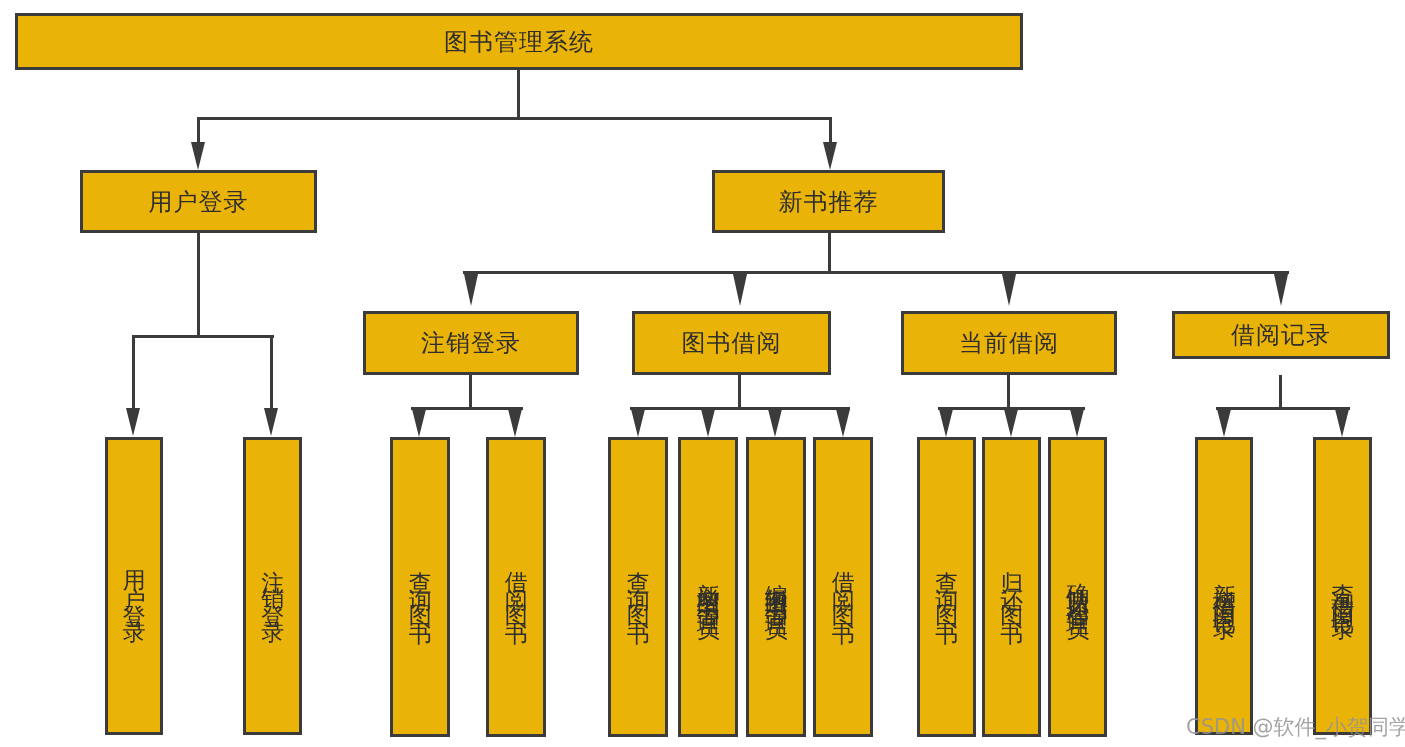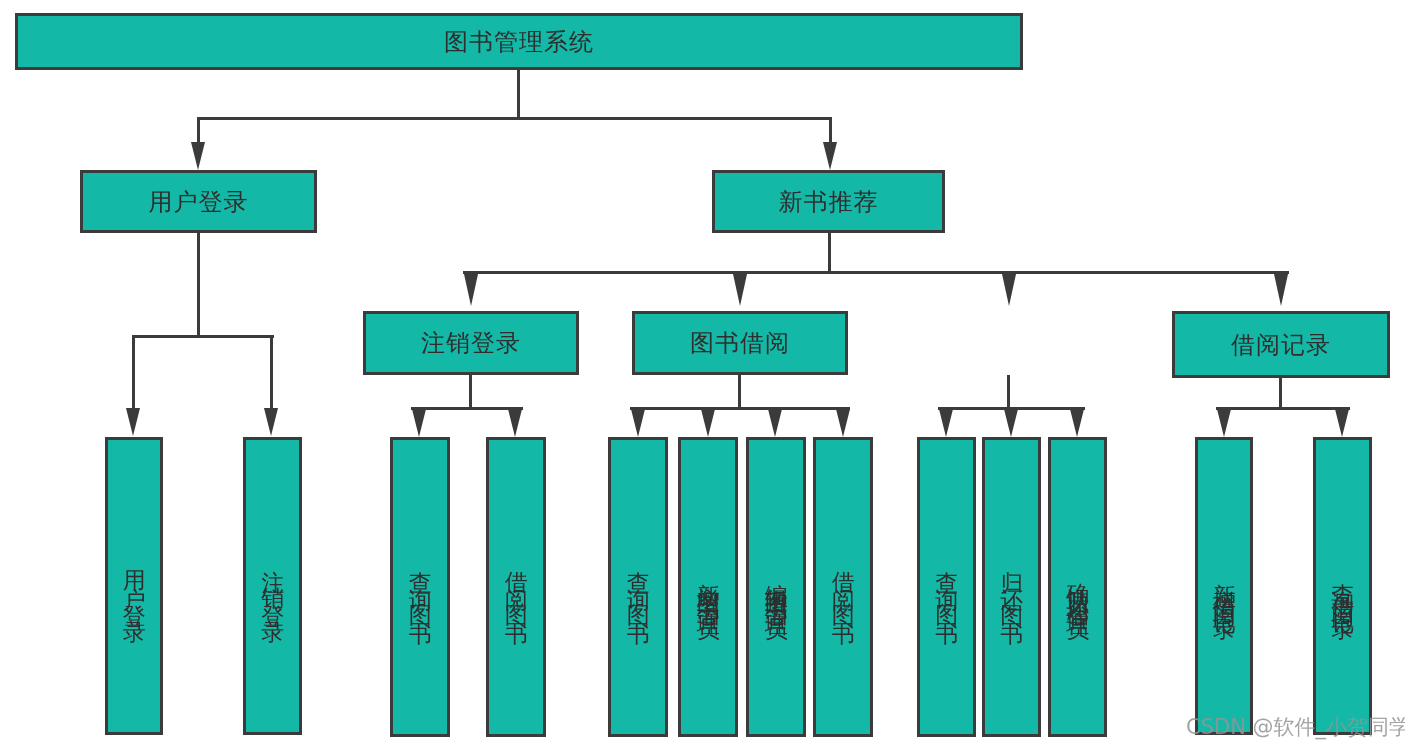--- a/index.html
+++ b/index.html
@@ -6,21 +6,21 @@
   .canvas{
     position:relative;
     width:1405px;height:747px;
     background:#ffffff;
     font-family:"DejaVu Sans","Liberation Sans",sans-serif;
     overflow:hidden;
   }
   .box{
     position:absolute;
     box-sizing:border-box;
-    background:#14b8a6;
+    background:#eab308;
     border:3px solid #3b3b3b;
     display:flex;
     align-items:center;
     justify-content:center;
     color:#2e2e2e;
   }
   .hbox{font-size:24px;letter-spacing:1px;}
   .vbox span{
     writing-mode:vertical-lr;
     text-orientation:mixed;
@@ -83,24 +83,27 @@
   <div class="vl" style="left:828px;top:233px;height:41px"></div>
   <div class="hl" style="left:463px;top:271px;width:826px"></div>
   <div class="ar ar32" style="left:464px;top:274px"></div>
   <div class="ar ar32" style="left:733px;top:274px"></div>
   <div class="ar ar32" style="left:1002px;top:274px"></div>
   <div class="ar ar32" style="left:1274px;top:274px"></div>
 
   <div class="box hbox" style="left:363px;top:311px;width:216px;height:64px">
     <span>注销登录</span>
   </div>
-  <div class="box hbox" style="left:632px;top:311px;width:216px;height:64px">
+  <div class="box hbox" style="left:632px;top:311px;width:199px;height:64px">
     <span>图书借阅</span>
   </div>
-  <div class="box hbox" style="left:1172px;top:311px;width:218px;height:67px">
+  <div class="box hbox" style="left:901px;top:311px;width:216px;height:64px">
+    <span>当前借阅</span>
+  </div>
+  <div class="box hbox" style="left:1172px;top:311px;width:218px;height:48px">
     <span>借阅记录</span>
   </div>
 
   <div class="vl" style="left:469px;top:375px;height:35px"></div>
   <div class="vl" style="left:738px;top:375px;height:35px"></div>
   <div class="vl" style="left:1007px;top:375px;height:35px"></div>
   <div class="vl" style="left:1279px;top:375px;height:35px"></div>
 
   <div class="hl" style="left:411px;top:407px;width:112px"></div>
   <div class="hl" style="left:630px;top:407px;width:220px"></div>

